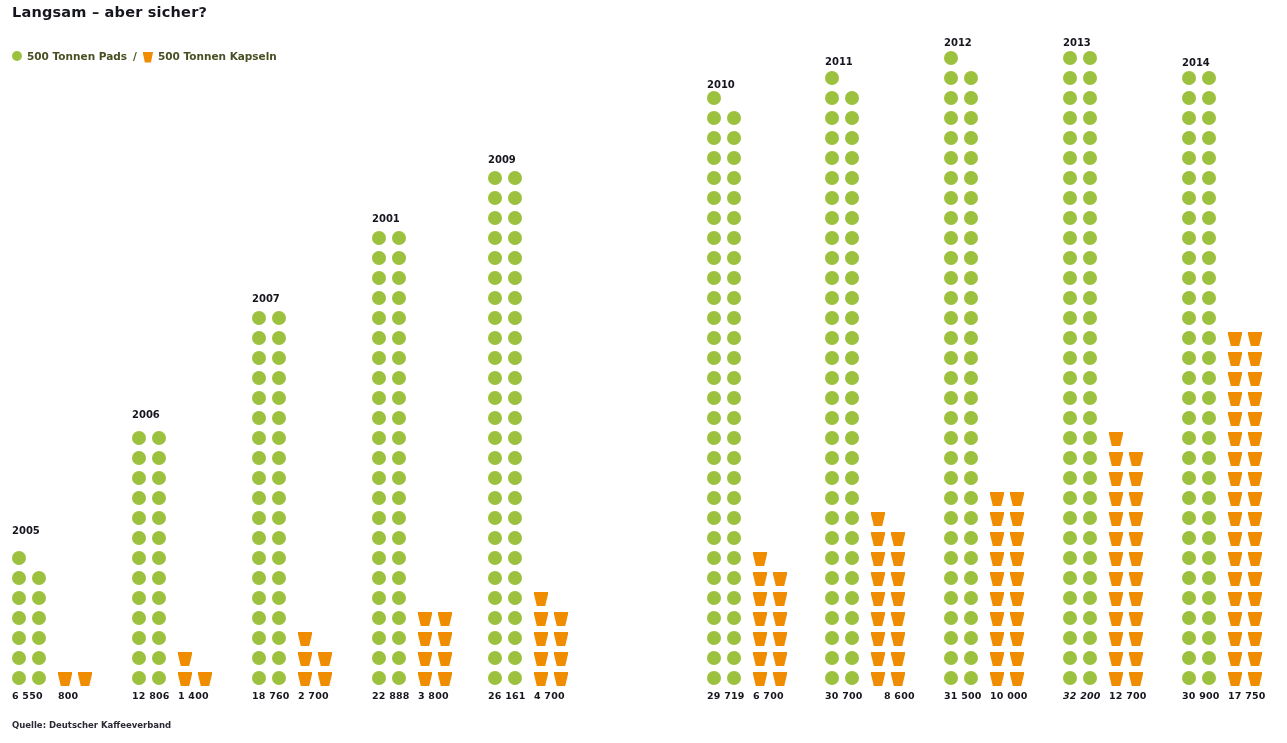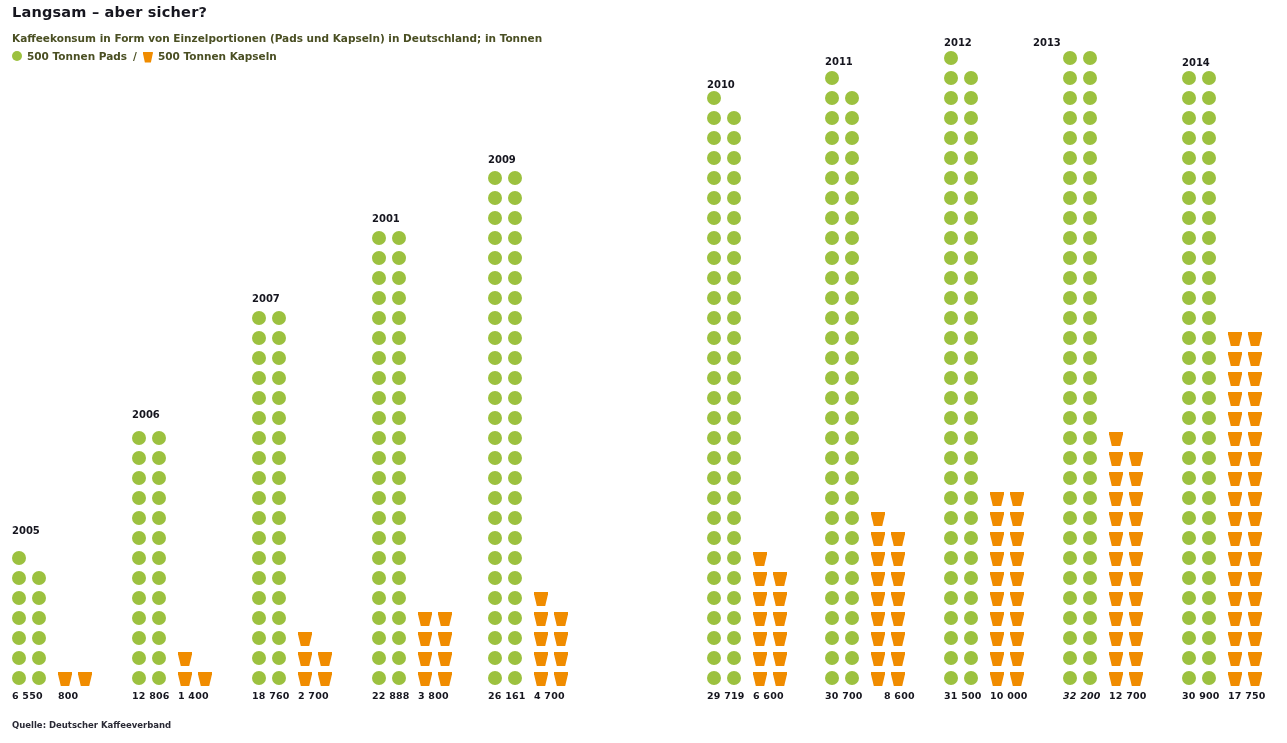--- a/index.html
+++ b/index.html
@@ -135,21 +135,20 @@
     white-space: nowrap;
   }
 </style>
 </head>
 <body>
 
 <div id="page">
 
   <div class="title">Langsam – aber sicher?</div>
 
-  <div class="subtitle">Kaffeekonsum in Form von Einzelportionen (Pads und Kapseln) in Deutschland; in Tonnen</div>
 
   <div class="legend">
     <span class="pad-dot"></span>
     <span class="legend-text">500 Tonnen Pads</span>
     <span class="legend-sep">/</span>
     <span class="cap-icon">
         <span class="cap-body"></span>
       </span>
     <span class="legend-text">500 Tonnen Kapseln</span>
   </div>
@@ -823,21 +822,21 @@
             <span class="cap-body"></span>
           </span>
         </div>
         <div class="stack-row">
           <span class="cap-icon">
             <span class="cap-body"></span>
           </span>
         </div>
       </div>
       <div class="value-row val-pads" style="left: 707px; top: 690px;">29 719</div>
-      <div class="value-row val-caps" style="left: 753px; top: 690px;">6 600</div>
+      <div class="value-row val-caps" style="left: 753px; top: 690px;">6 700</div>
       <div class="year-label" style="left: 825px; top: 56px;">2011</div>
       <div class="stack pads-stack" style="left: 825px; bottom: 52px;">
         <div class="stack-row">
           <span class="pad-dot"></span>
           <span class="pad-dot"></span>
         </div>
         <div class="stack-row">
           <span class="pad-dot"></span>
           <span class="pad-dot"></span>
         </div>
@@ -1237,21 +1236,21 @@
           <span class="cap-icon">
             <span class="cap-body"></span>
           </span>
           <span class="cap-icon">
             <span class="cap-body"></span>
           </span>
         </div>
       </div>
       <div class="value-row val-pads" style="left: 944px; top: 690px;">31 500</div>
       <div class="value-row val-caps" style="left: 990px; top: 690px;">10 000</div>
-      <div class="year-label" style="left: 1033px; top: 37px;">2013</div>
+      <div class="year-label" style="left: 1063px; top: 37px;">2013</div>
       <div class="stack pads-stack" style="left: 1063px; bottom: 52px;">
         <div class="stack-row">
           <span class="pad-dot"></span>
           <span class="pad-dot"></span>
         </div>
         <div class="stack-row">
           <span class="pad-dot"></span>
           <span class="pad-dot"></span>
         </div>
         <div class="stack-row">

